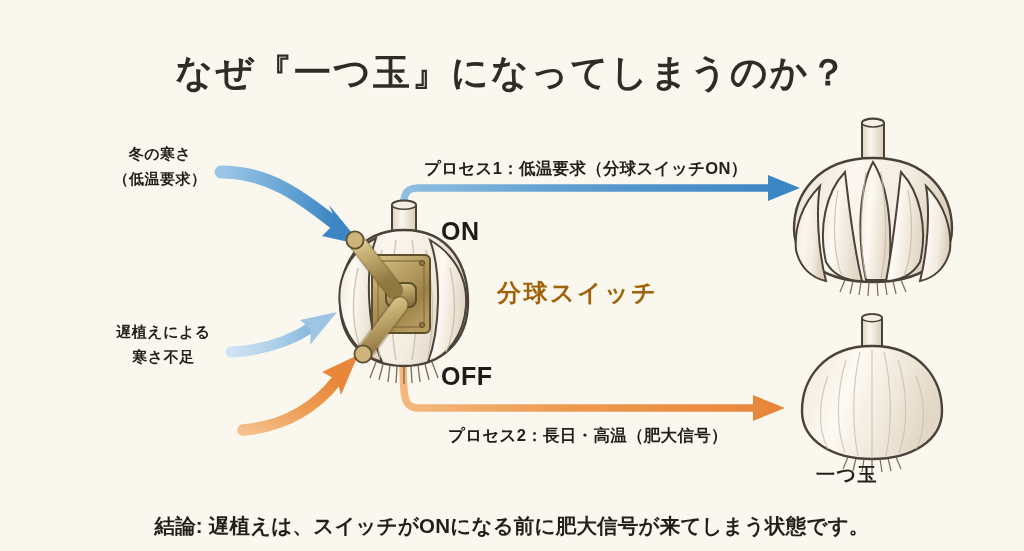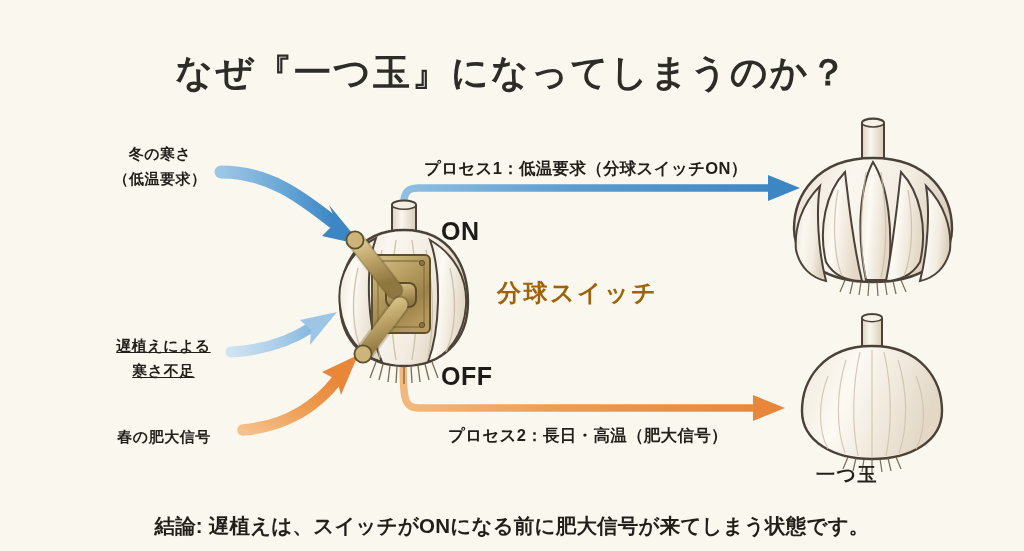--- a/index.html
+++ b/index.html
@@ -29,21 +29,21 @@
 
   
   .leftlabel {
     font-size:15px;
     line-height:25px;
     text-align:center;
     color:#221f1b;
     letter-spacing:.5px;
   }
   #lbl-cold   { top:141px; left:95px;  width:130px; }
-  #lbl-late   { top:333px; left:86px;  width:155px;text-decoration:underline; }
+  #lbl-late   { top:319px; left:86px;  width:155px; }
   #lbl-spring { top:424px; left:90px;  width:148px; }
 
   
   .proclabel { font-size:16.5px; color:#221f1b; letter-spacing:.3px; }
   #lbl-proc1 { top:158px; left:424px; }
   #lbl-proc2 { top:425px; left:448px; }
 
   
   .statelabel { font-size:25px; color:#1e1c19; letter-spacing:.5px;
                 font-family:"Liberation Sans","DejaVu Sans",sans-serif; }
@@ -285,21 +285,20 @@
       </g>
     </g>
   </svg>
 
   <div class="txt" id="title">なぜ『一つ玉』になってしまうのか？</div>
 
   <div class="txt leftlabel" id="lbl-cold">冬の寒さ
 （低温要求）</div>
   <div class="txt leftlabel" id="lbl-late">遅植えによる
 寒さ不足</div>
-  <div class="txt leftlabel" id="lbl-spring">春の肥大信号</div>
 
   <div class="txt proclabel" id="lbl-proc1">プロセス1：低温要求（分球スイッチON）</div>
   <div class="txt proclabel" id="lbl-proc2">プロセス2：長日・高温（肥大信号）</div>
 
   <div class="txt statelabel" id="lbl-on">ON</div>
   <div class="txt statelabel" id="lbl-off">OFF</div>
 
   <div class="txt" id="lbl-switch">分球スイッチ</div>
 
   <div class="txt" id="lbl-hitotsudama">一つ玉</div>

